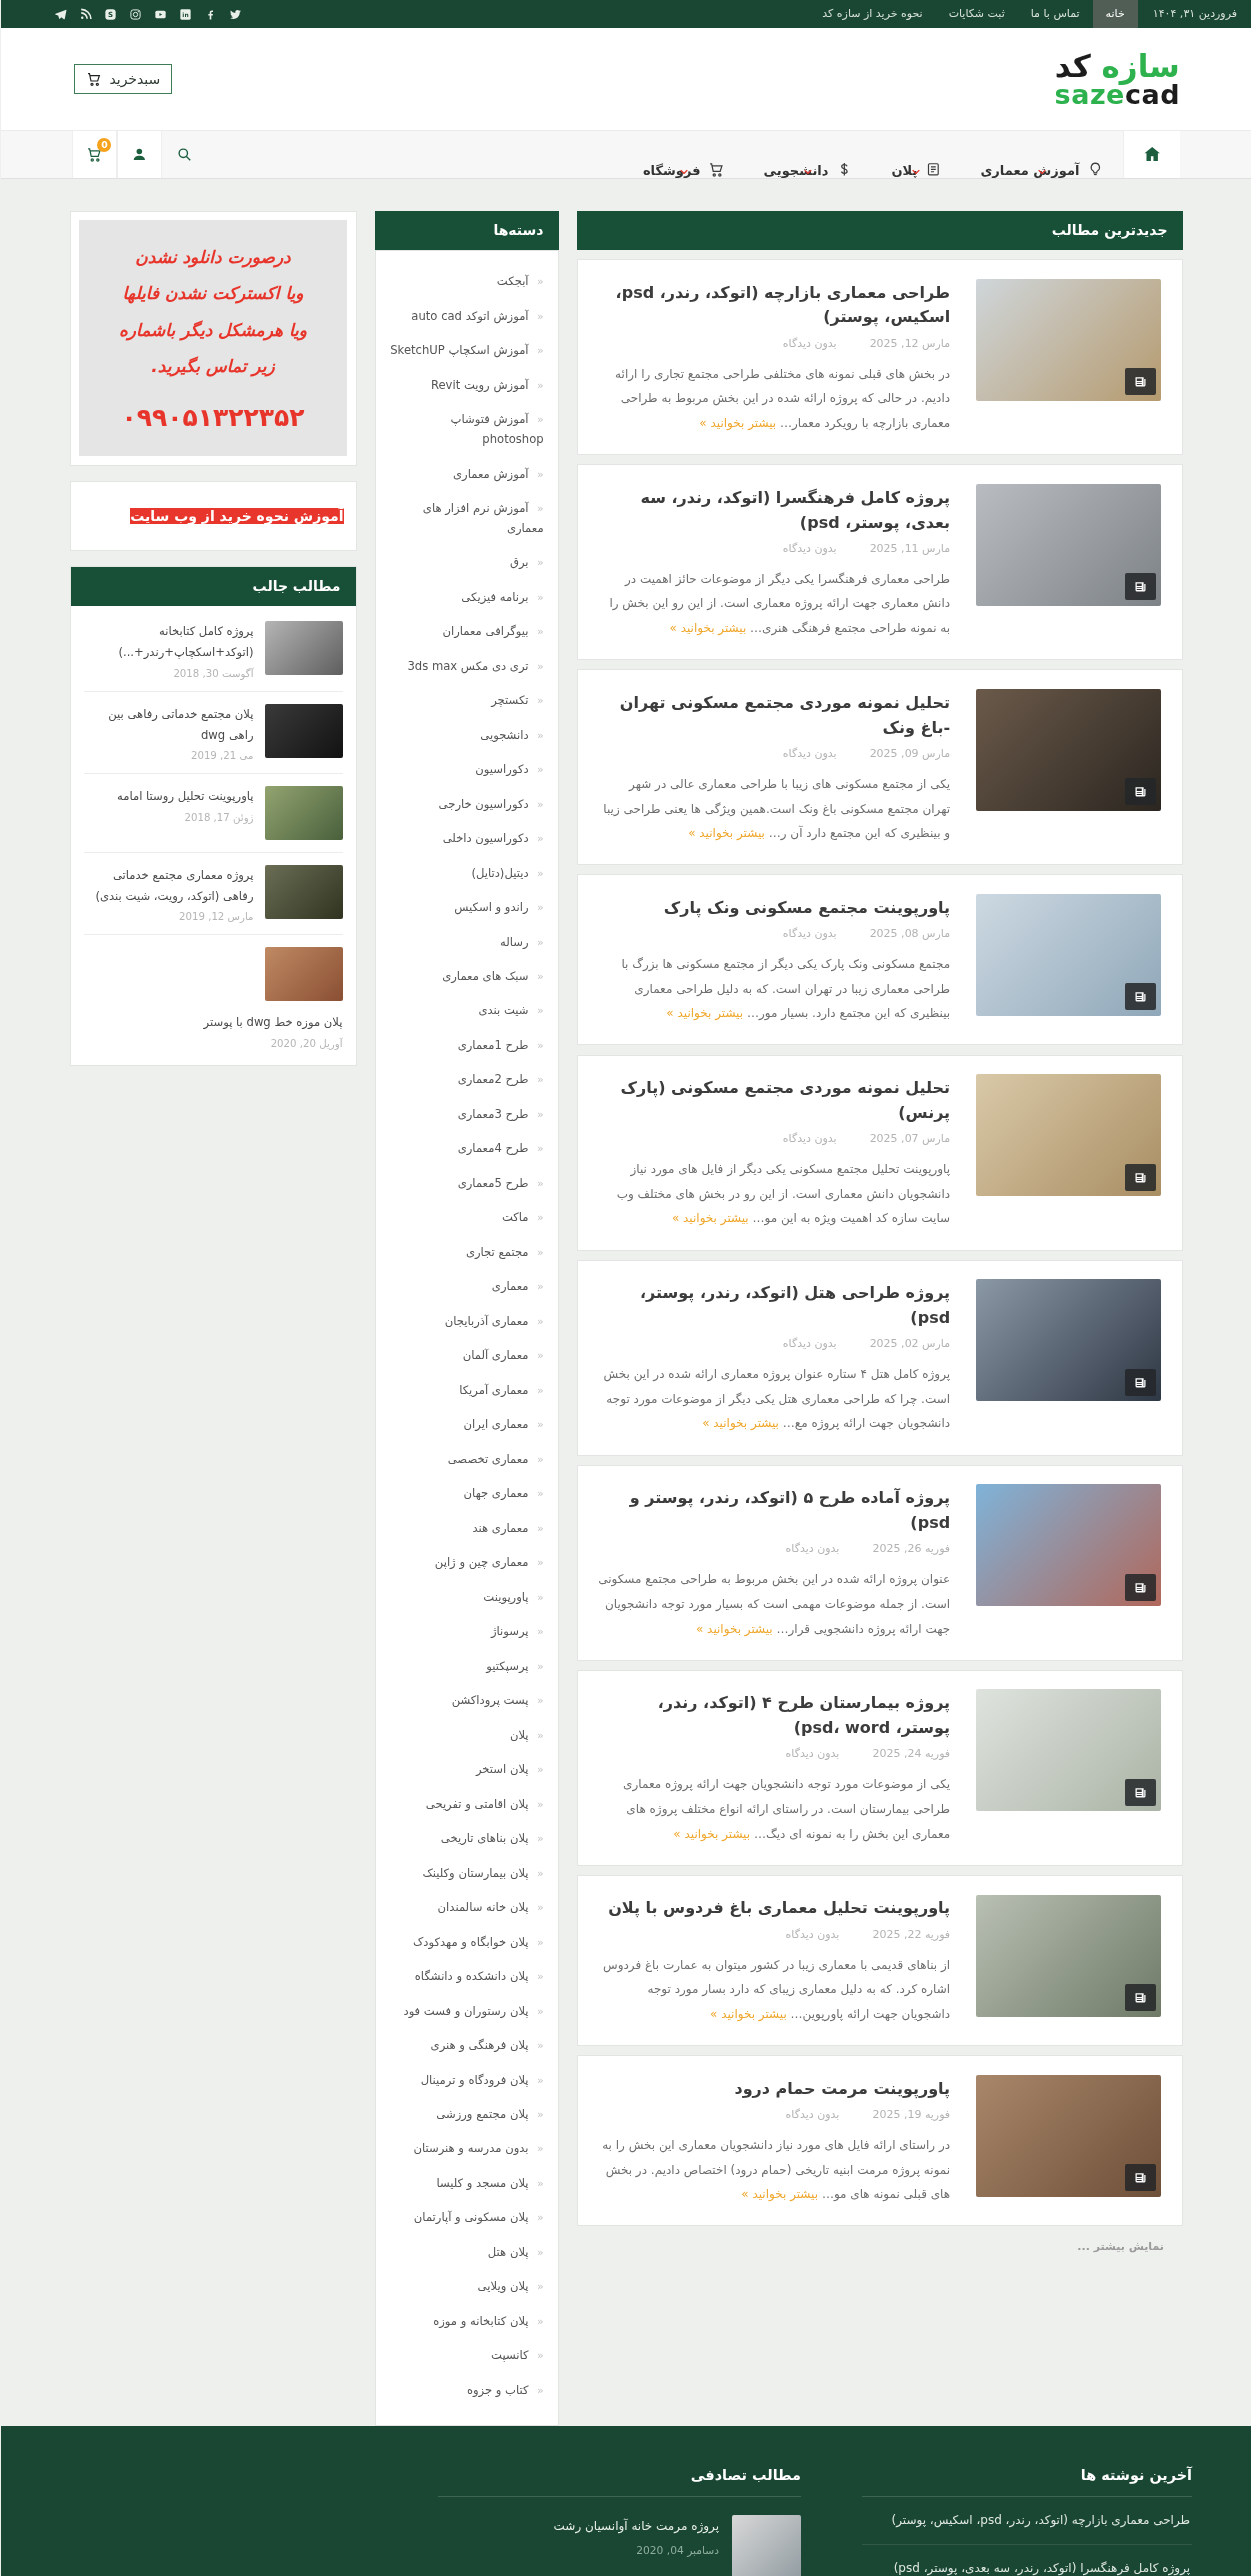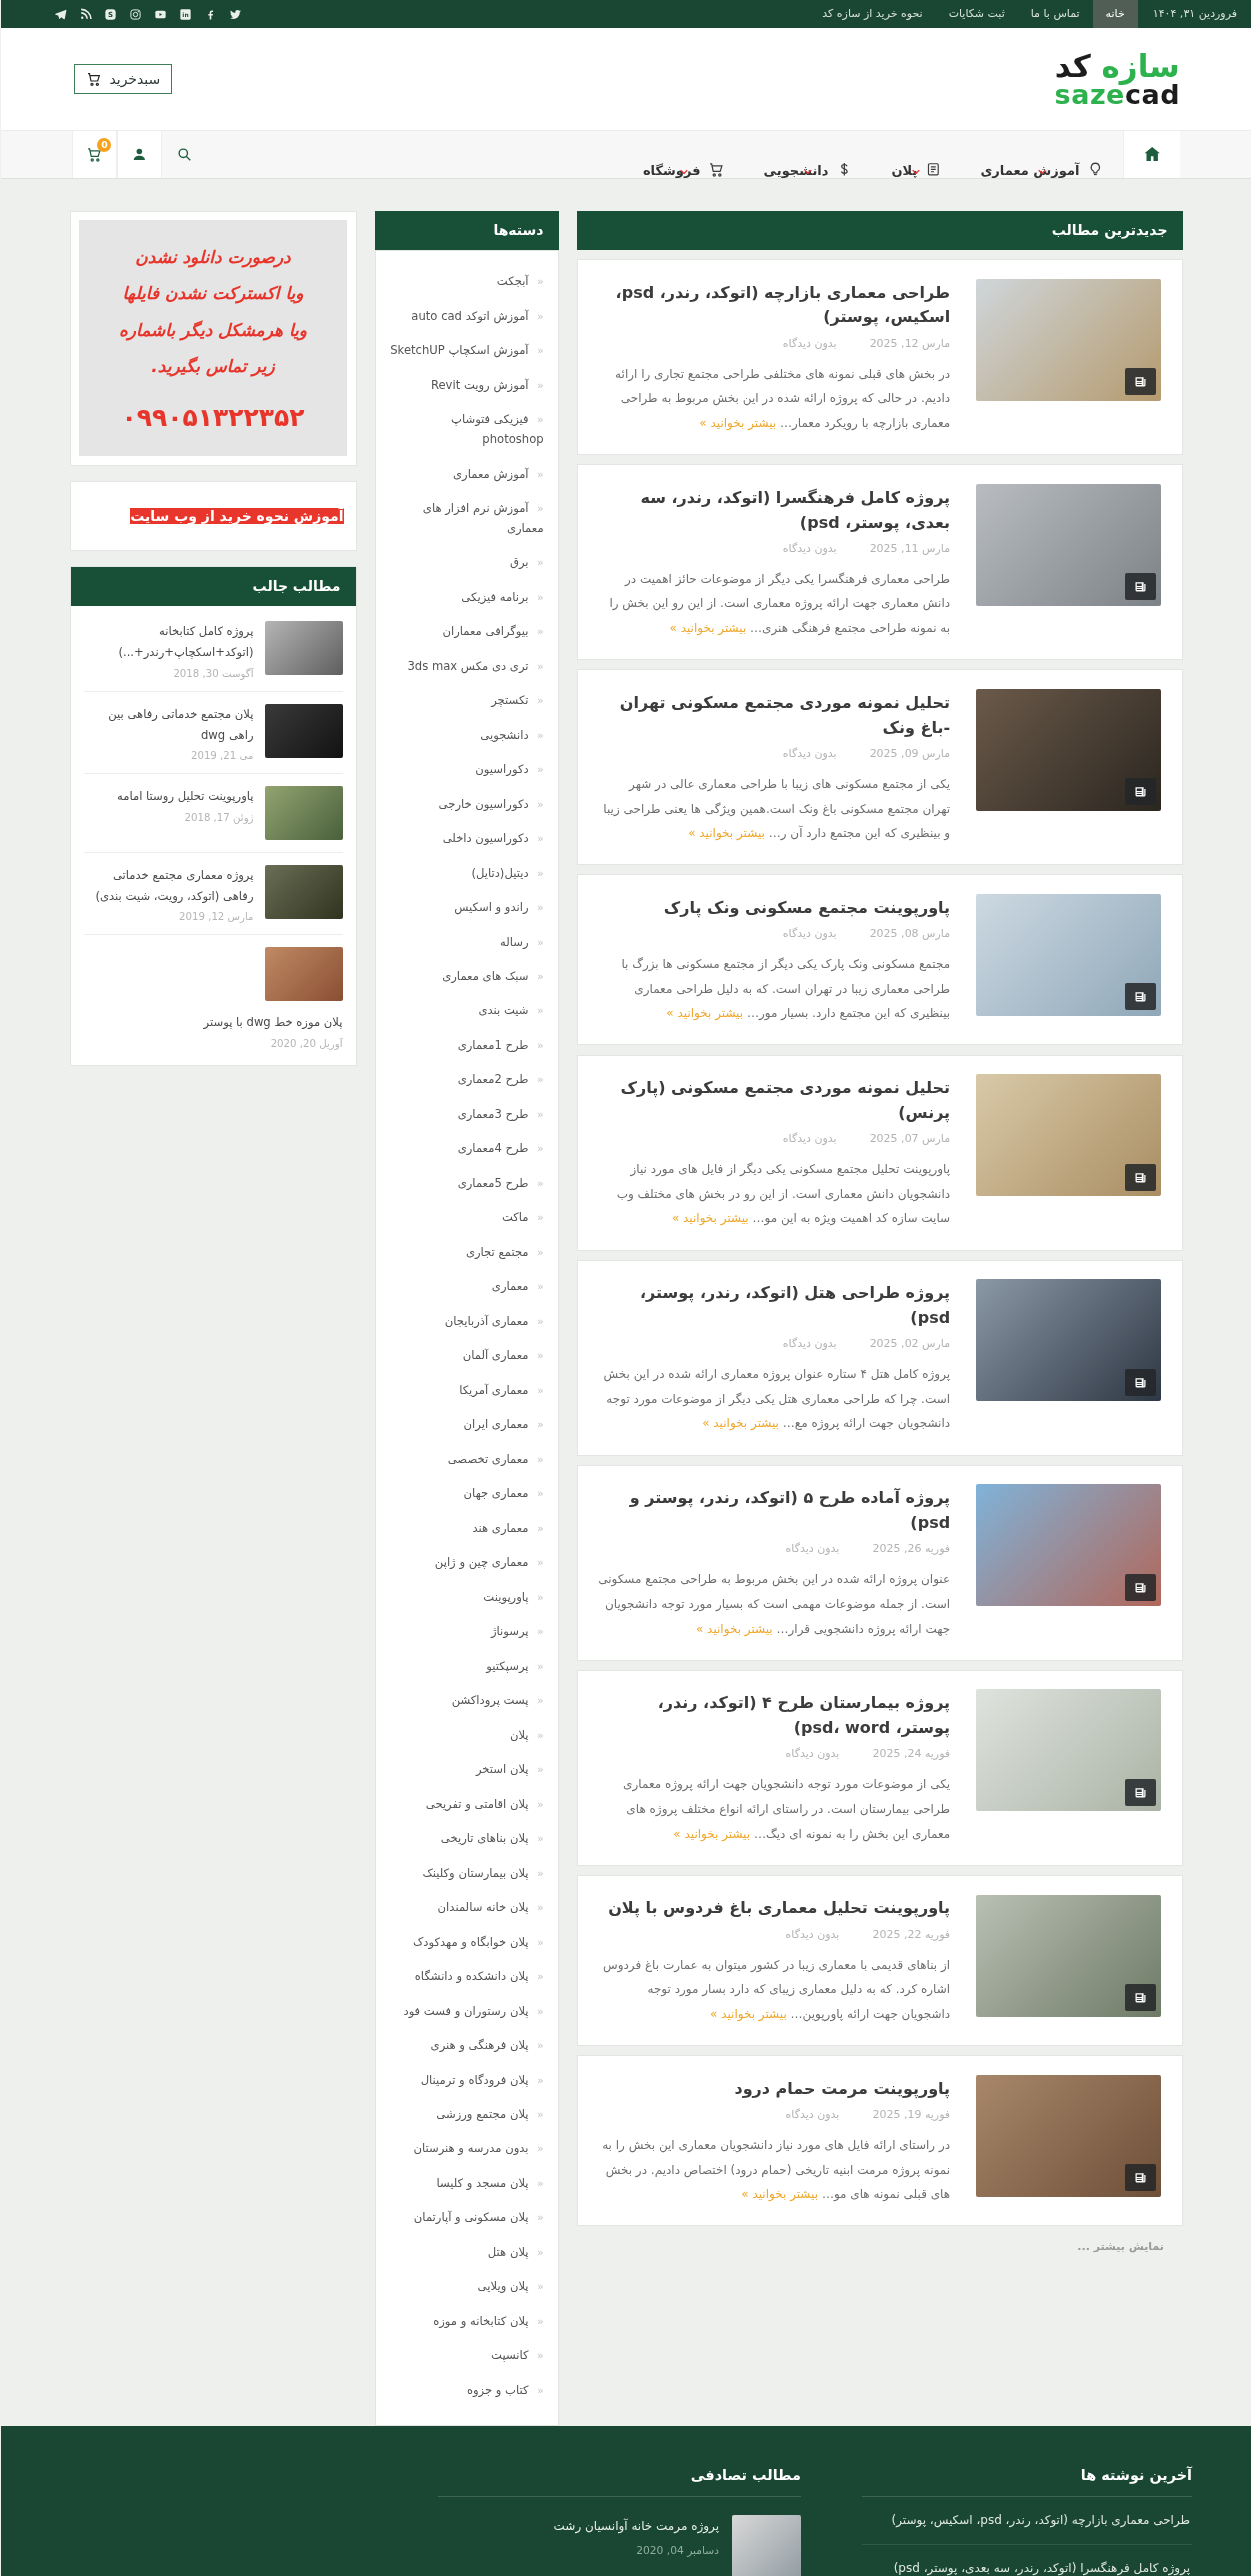--- a/index.html
+++ b/index.html
@@ -429,21 +429,21 @@
     <div class="cat-body">
 
         <div class="cat-item"><span class="cat-arrow">«</span><span>آبجکت</span></div>
 
         <div class="cat-item"><span class="cat-arrow">«</span><span>آموزش اتوکد auto cad</span></div>
 
         <div class="cat-item"><span class="cat-arrow">«</span><span>آموزش اسکچاپ SketchUP</span></div>
 
         <div class="cat-item"><span class="cat-arrow">«</span><span>آموزش رویت Revit</span></div>
 
-        <div class="cat-item"><span class="cat-arrow">«</span><span>فیزیکی فتوشاپ photoshop</span></div>
+        <div class="cat-item"><span class="cat-arrow">«</span><span>آموزش فتوشاپ photoshop</span></div>
 
         <div class="cat-item"><span class="cat-arrow">«</span><span>آموزش معماری</span></div>
 
         <div class="cat-item"><span class="cat-arrow">«</span><span>آموزش نرم افزار های معماری</span></div>
 
         <div class="cat-item"><span class="cat-arrow">«</span><span>برق</span></div>
 
         <div class="cat-item"><span class="cat-arrow">«</span><span>برنامه فیزیکی</span></div>
 
         <div class="cat-item"><span class="cat-arrow">«</span><span>بیوگرافی معماران</span></div>

